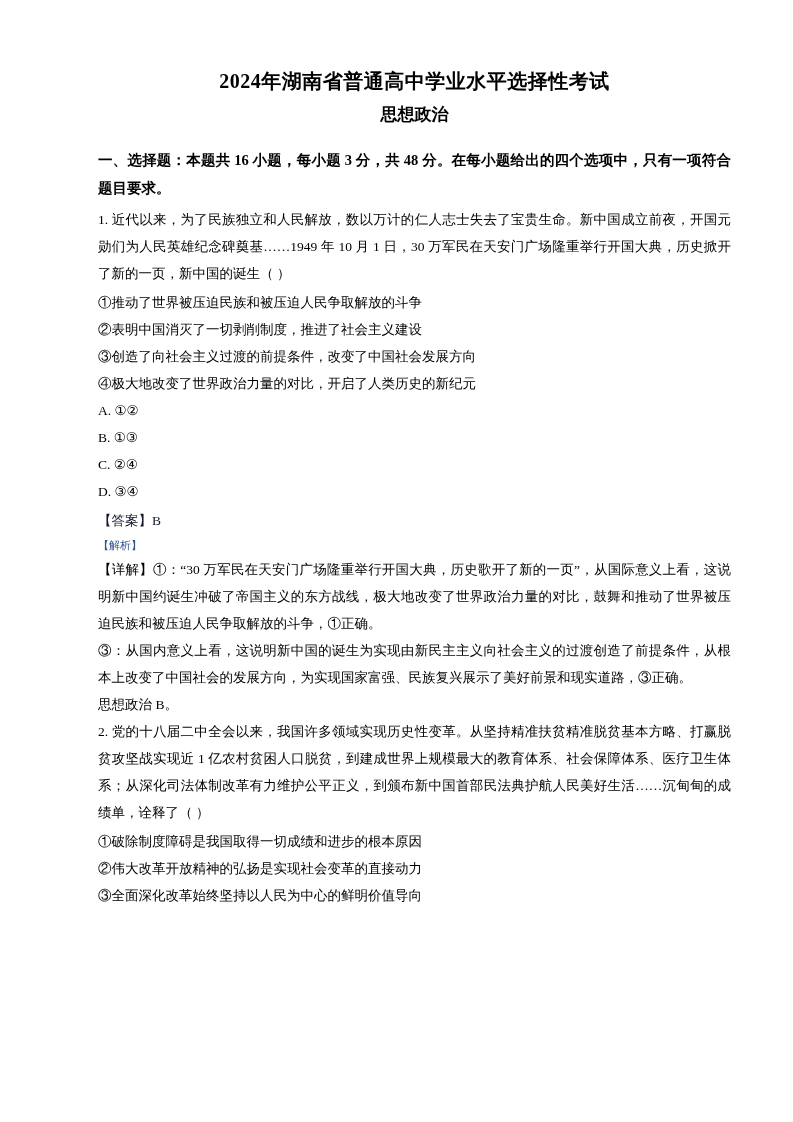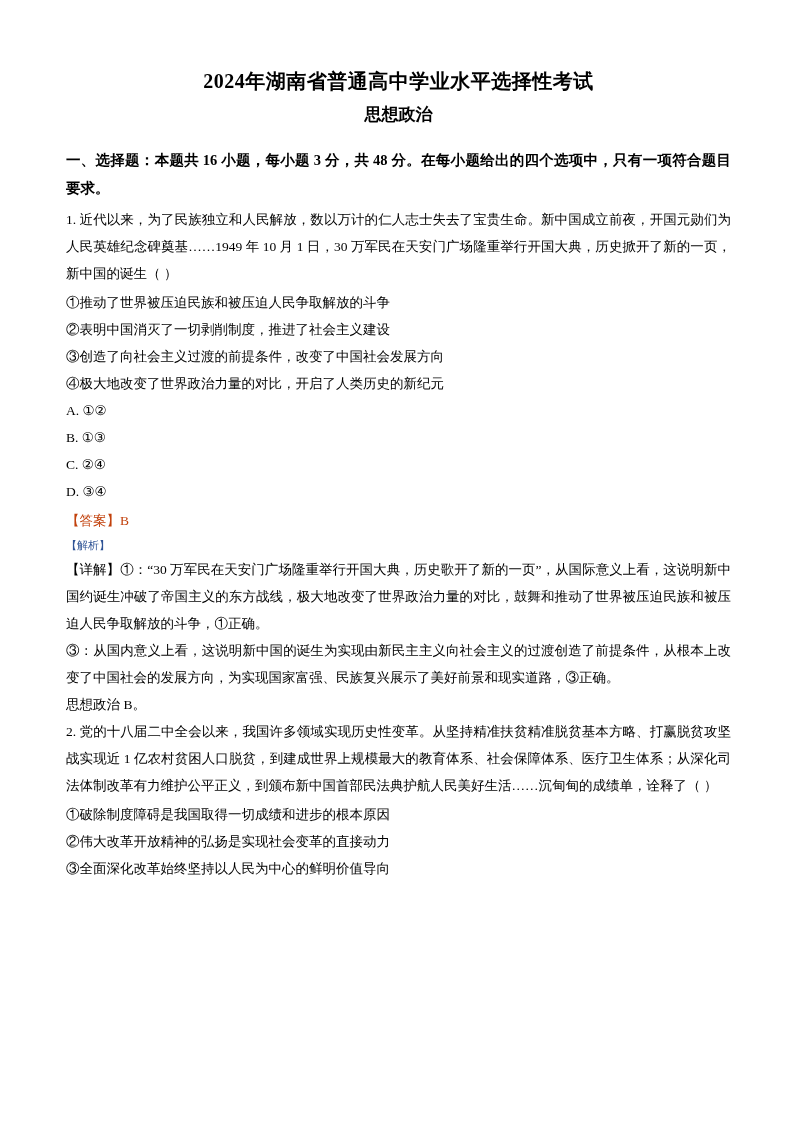--- a/index.html
+++ b/index.html
@@ -11,21 +11,21 @@
     width: 793px;
     height: 1122px;
     font-family: "Liberation Serif", "DejaVu Serif", serif;
     color: #000000;
     position: relative;
   }
   .page {
     width: 793px;
     height: 1122px;
     box-sizing: border-box;
-    padding: 50px 62px 40px 66px;
+    padding: 50px 62px 40px 98px;
     position: relative;
   }
   .title {
     text-align: center;
     font-size: 20px;
     font-weight: bold;
     letter-spacing: 0.5px;
     margin: 16px 0 6px 0;
     line-height: 1.5;
   }
@@ -65,21 +65,21 @@
   .choices > span {
     display: inline-block;
   }
   .choice-a { width: 175px; }
   .choice-b { width: 175px; }
   .choice-c { width: 175px; }
   .choice-d { width: 120px; }
   .answer {
     font-size: 13.5px;
     line-height: 2.0;
-    color: #c2410c;
+    color: #0f172a;
     margin: 0;
   }
   .analysis-label {
     font-size: 11px;
     line-height: 2.0;
     color: #2e5395;
     margin: 0;
   }
   .detail {
     font-size: 13.5px;

